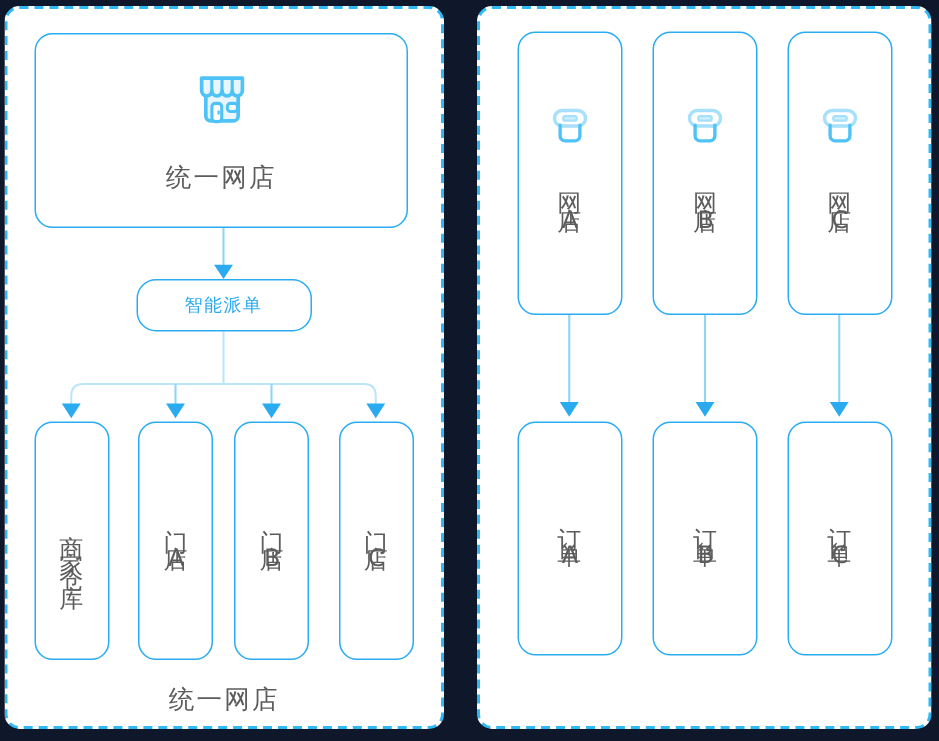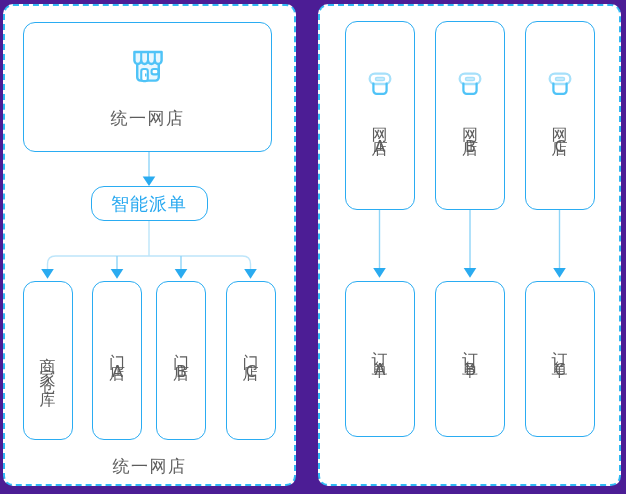--- a/index.html
+++ b/index.html
@@ -1,34 +1,34 @@
 <!DOCTYPE html>
 <html><head>
 <meta charset="utf-8">
 <style>
   html,body { margin:0; padding:0; background:#fff; }
   .canvas {
-    position:relative; width:626px; height:494px; background:#4c1d95;
+    position:relative; width:626px; height:494px; background:#0f172a;
     font-family:"DejaVu Sans","Liberation Sans",sans-serif; overflow:hidden;
   }
   .panel {
     position:absolute; top:4px; height:482px; box-sizing:border-box;
     border:2px dashed #30b9f4; border-radius:10px; background:#fff;
   }
   .panel-left  { left:3px;  width:293px; }
   .panel-right { left:318px; width:303px; }
   .conn { position:absolute; left:0; top:0; pointer-events:none; }
   .box {
     position:absolute; box-sizing:border-box; background:#fff;
     border:1.5px solid #2aacf2; border-radius:12px;
     display:flex; align-items:center; justify-content:center;
   }
   .bigbox { flex-direction:column; gap:13px; }
   .bigbox-label { font-size:17px; color:#5c5c5c; letter-spacing:1.5px; }
-  .dispatch { font-size:18px; color:#29a9f0; letter-spacing:1px; border-radius:13px; }
+  .dispatch { font-size:12px; color:#29a9f0; letter-spacing:1px; border-radius:13px; }
   .vtext {
     writing-mode:vertical-rl; text-orientation:upright;
     font-size:16px; letter-spacing:11px; color:#5c5c5c; line-height:1;
     transform:translateY(5px);
   }
   .storebox { flex-direction:column; gap:7px; }
   .storebox .vtext { transform:translateY(4px); }
   .caption {
     position:absolute; top:449px; left:0; width:100%; text-align:center;
     font-size:17px; color:#5c5c5c; letter-spacing:1.5px;

